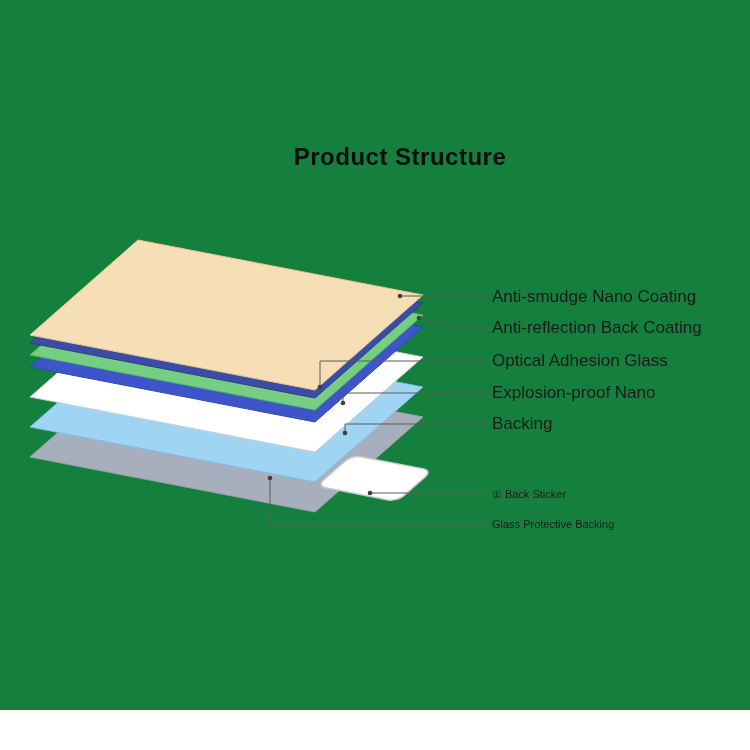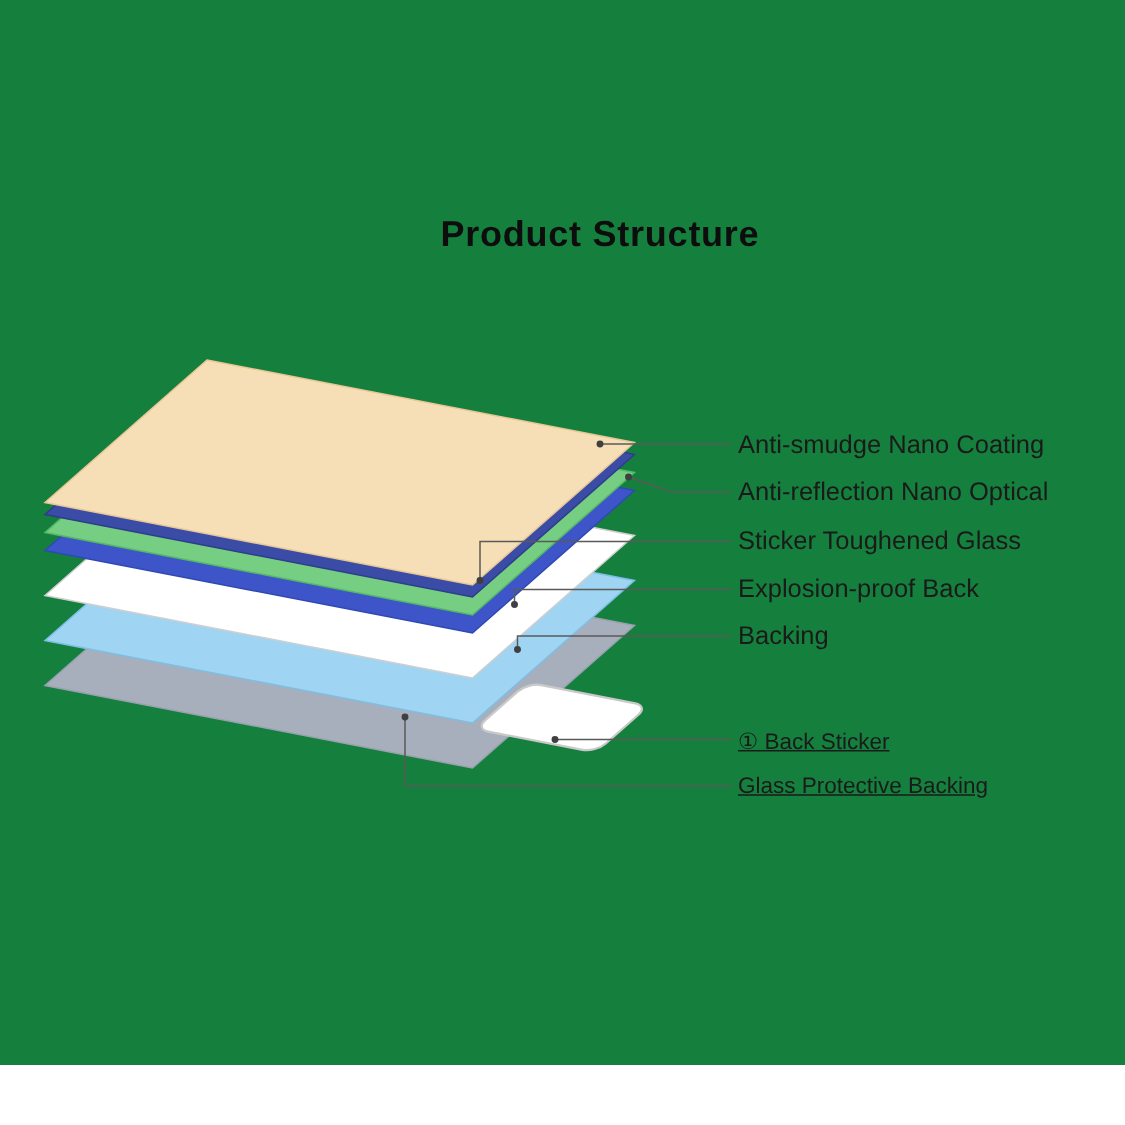--- a/index.html
+++ b/index.html
@@ -22,21 +22,21 @@
   }
   .diagram-svg{position:absolute;left:0;top:0;}
   .label{
     position:absolute;
     left:492px;
     transform:translateY(-50%);
     font-size:17px;
     color:#1a1a1a;
     white-space:nowrap;
   }
-  .label.small{font-size:15px;text-decoration:underline;}
+  .label.small{font-size:11px;}
 </style>
 </head>
 <body>
 
 <div class="stage">
 
   <div class="title">Product Structure</div>
 
   <svg class="diagram-svg" width="750" height="750" viewBox="0 0 750 750">
 
@@ -72,21 +72,21 @@
       <circle cx="320" cy="387" r="2.3"></circle>
       <circle cx="343" cy="403" r="2.3"></circle>
       <circle cx="345" cy="433" r="2.3"></circle>
       <circle cx="370" cy="493" r="2.3"></circle>
       <circle cx="270" cy="478" r="2.3"></circle>
     </g>
   </svg>
 
   <div>
     <div class="label" style="top:297px">Anti-smudge Nano Coating</div>
-    <div class="label" style="top:328px">Anti-reflection Nano Optical</div>
-    <div class="label" style="top:361px">Sticker Toughened Glass</div>
-    <div class="label" style="top:393px">Explosion-proof Back</div>
+    <div class="label" style="top:328px">Anti-reflection Back Coating</div>
+    <div class="label" style="top:361px">Optical Adhesion Glass</div>
+    <div class="label" style="top:393px">Explosion-proof Nano</div>
     <div class="label" style="top:424px">Backing</div>
     <div class="label small" style="top:494px">① Back Sticker</div>
     <div class="label small" style="top:524px">Glass Protective Backing</div>
   </div>
 
 </div>
 
 </body></html>

